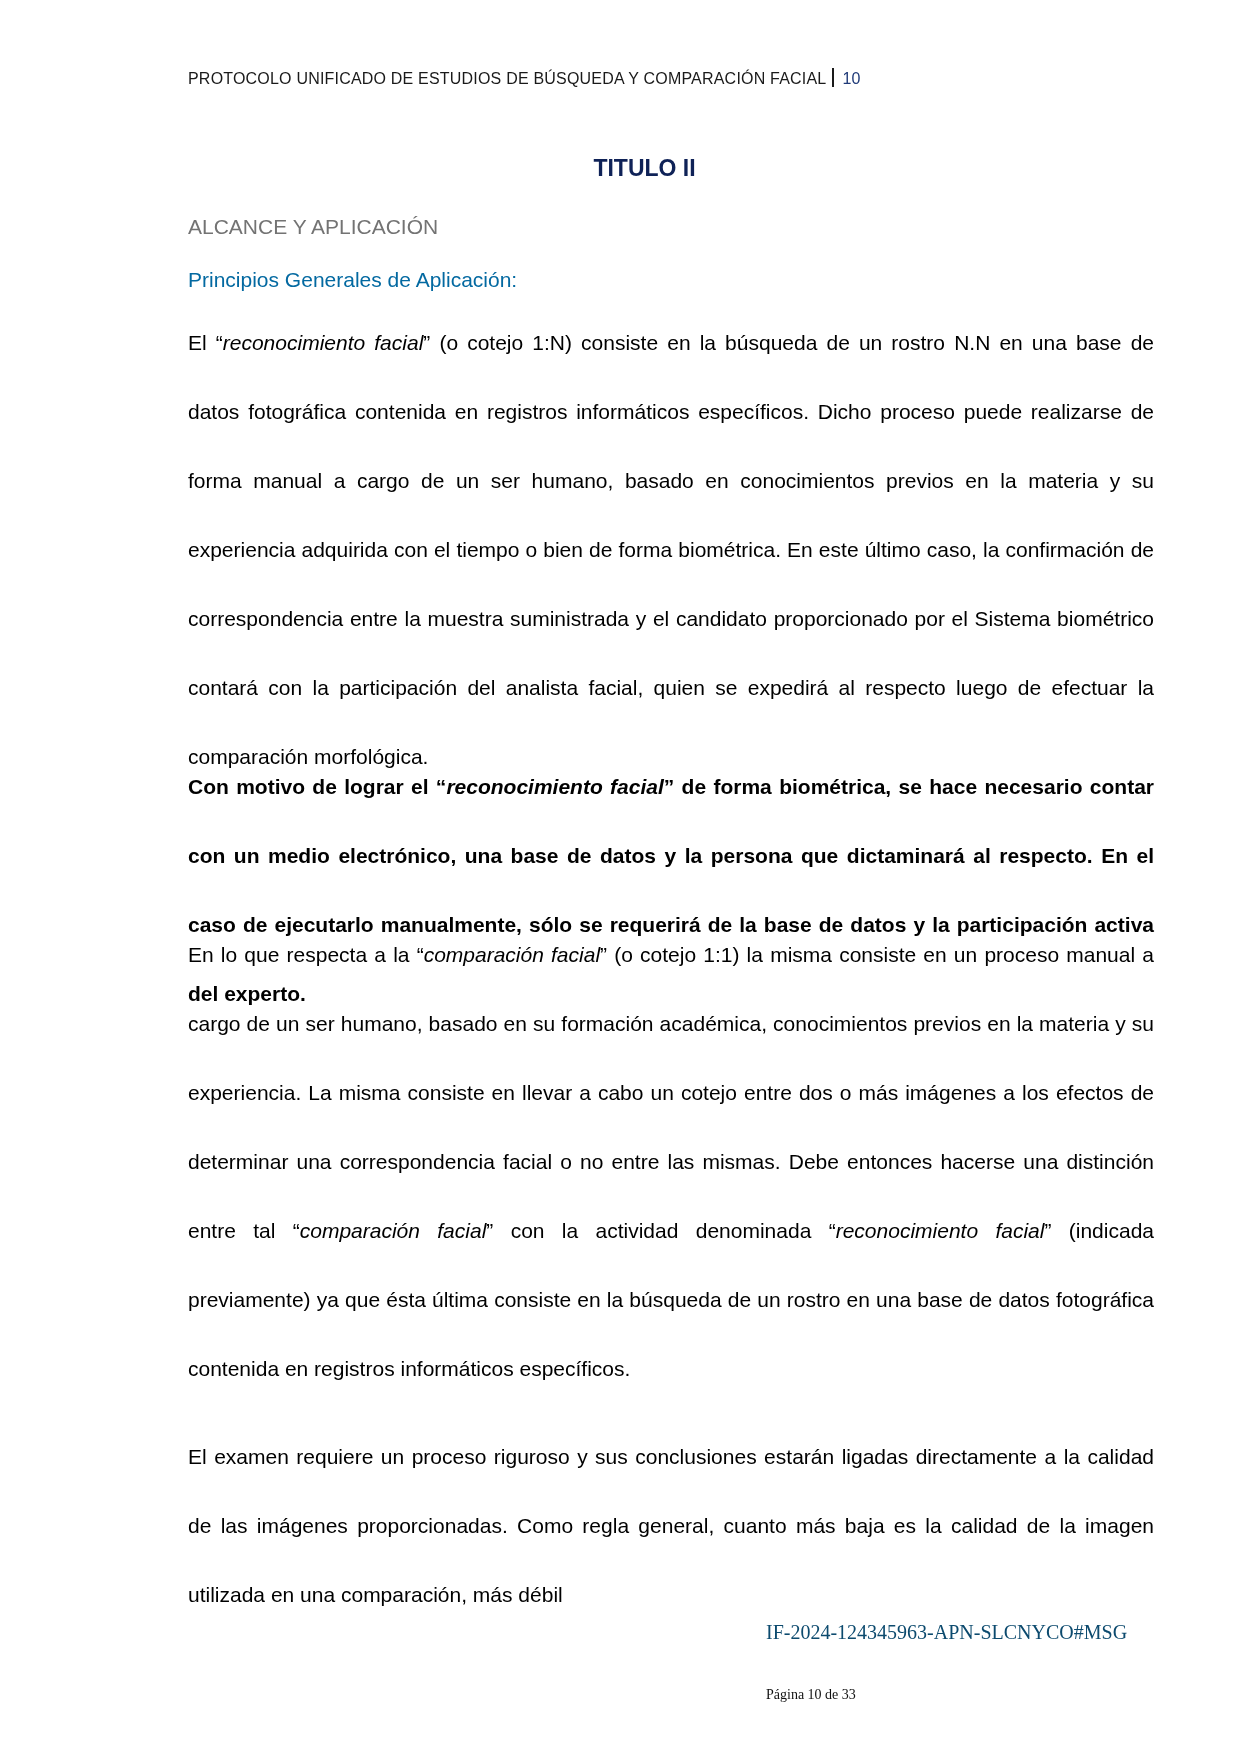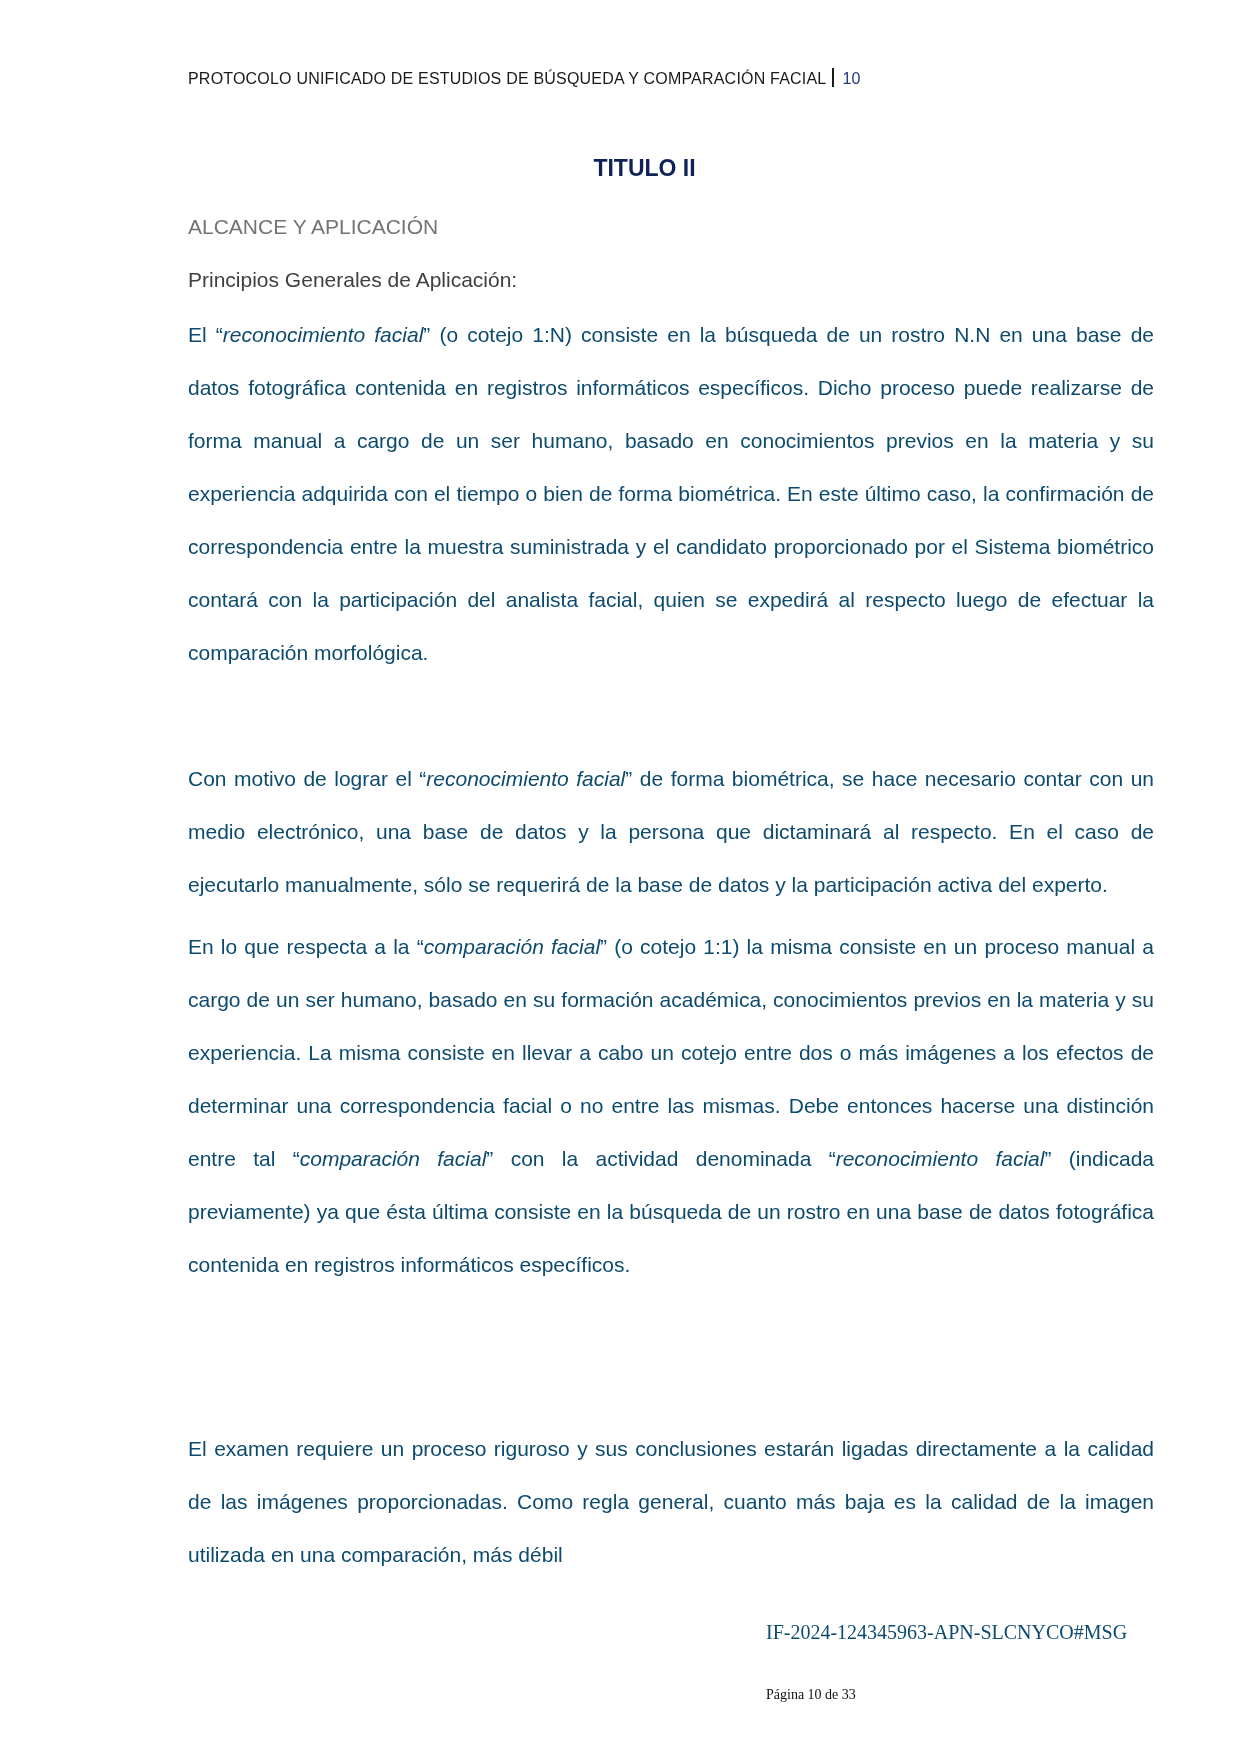--- a/index.html
+++ b/index.html
@@ -57,36 +57,36 @@
     left: 188px;
     top: 215px;
     font-size: 21px;
     color: #737373;
   }
   .subheading {
     position: absolute;
     left: 188px;
     top: 268px;
     font-size: 21px;
-    color: #404040;
+    color: #0369a1;
   }
   .body-text {
     position: absolute;
     left: 188px;
     width: 966px;
     font-size: 21px;
-    line-height: 53px;
+    line-height: 69px;
     text-align: justify;
-    color: #0c4a6e;
+    color: #000000;
   }
   .body-text p {
     margin: 0;
   }
   .p1 { top: 308px; }
-  .p2 { top: 752px; }
+  .p2 { top: 752px; font-weight: bold; }
   .p3 { top: 920px; }
   .p4 { top: 1422px; }
   .body-text em { font-style: italic; }
   .doc-id {
     position: absolute;
     left: 766px;
     top: 1597px;
     font-family: "Liberation Serif", "DejaVu Serif", serif;
     font-size: 20px;
     color: #0c4a6e;

